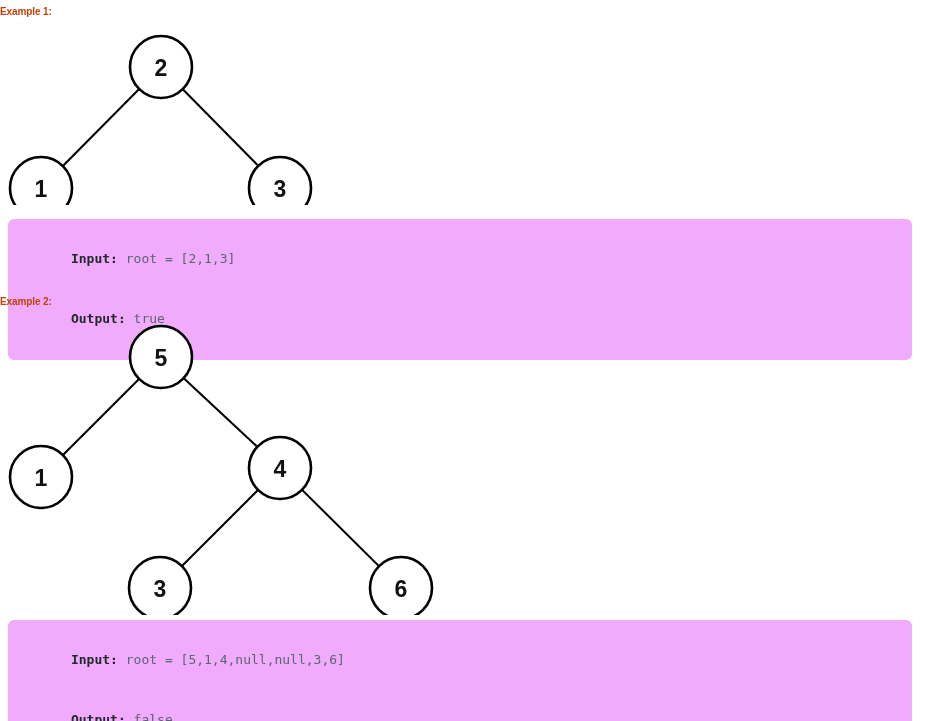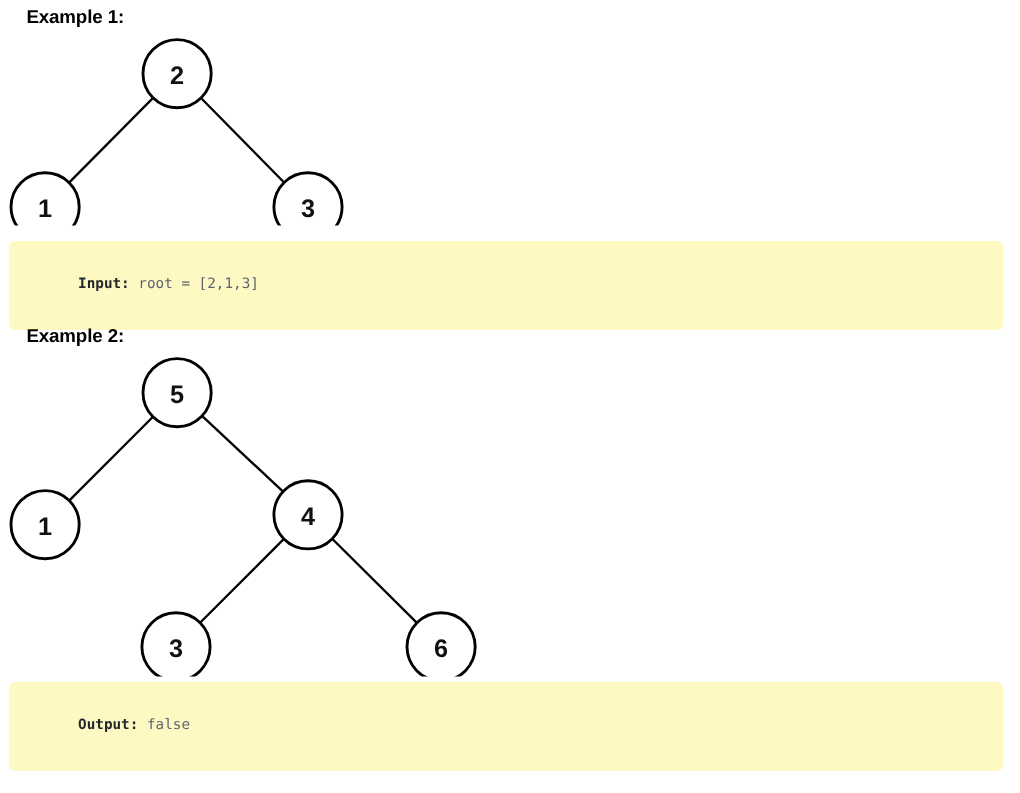--- a/index.html
+++ b/index.html
@@ -17,39 +17,39 @@
   }
 
   .example-block {
     position: absolute;
     left: 0;
     width: 927px;
   }
 
   .example-heading {
     position: absolute;
-    left: 24px;
+    left: 0;
     font-family: "Liberation Sans", sans-serif;
-    font-size: 17px;
+    font-size: 10px;
     font-weight: bold;
-    color: #000000;
+    color: #c2410c;
     letter-spacing: -0.1px;
     white-space: nowrap;
   }
 
   .tree-canvas {
     position: absolute;
     left: 0;
   }
 
   .code-block {
     position: absolute;
     left: 8px;
     width: 904px;
-    background: #fef9c3;
+    background: #f0abfc;
     border-radius: 6px;
     box-sizing: border-box;
     padding: 10px 16px 11px 16px;
     font-family: "DejaVu Sans Mono", "Liberation Mono", monospace;
     font-size: 13px;
     line-height: 20px;
   }
 
   .code-line {
     white-space: pre;
@@ -107,20 +107,23 @@
           <circle cx="280" cy="158" r="31" class="node-circle"></circle>
           <text x="280" y="159" class="node-label">3</text>
         </g>
       </svg>
   </div>
 
   <div class="code-block" style="top:219px;">
     <div class="code-line">
       <span class="code-label">Input:</span><span class="code-value"> root = [2,1,3]</span>
     </div>
+    <div class="code-line">
+      <span class="code-label">Output:</span><span class="code-value"> true</span>
+    </div>
   </div>
 </div>
 
 <div class="example-block" style="top:290px;">
   <div class="example-heading" style="top:6px;text-align:center;">Example 2:</div>
 
   <div class="tree-canvas" style="top:30px;">
     <svg id="tree-2" width="927" height="295">
         <line x1="139.78679656440357" y1="58.21320343559643" x2="62.21320343559643" y2="135.78679656440357" class="edge"></line>
         <line x1="182.93778750593458" y1="57.462978261838145" x2="258.0622124940654" y2="127.53702173816185" class="edge"></line>
@@ -144,17 +147,20 @@
         </g>
         <g>
           <circle cx="401" cy="268" r="31" class="node-circle"></circle>
           <text x="401" y="269" class="node-label">6</text>
         </g>
       </svg>
   </div>
 
   <div class="code-block" style="top:330px;">
     <div class="code-line">
+      <span class="code-label">Input:</span><span class="code-value"> root = [5,1,4,null,null,3,6]</span>
+    </div>
+    <div class="code-line">
       <span class="code-label">Output:</span><span class="code-value"> false</span>
     </div>
 
   </div>
 </div>
 
 </body></html>

